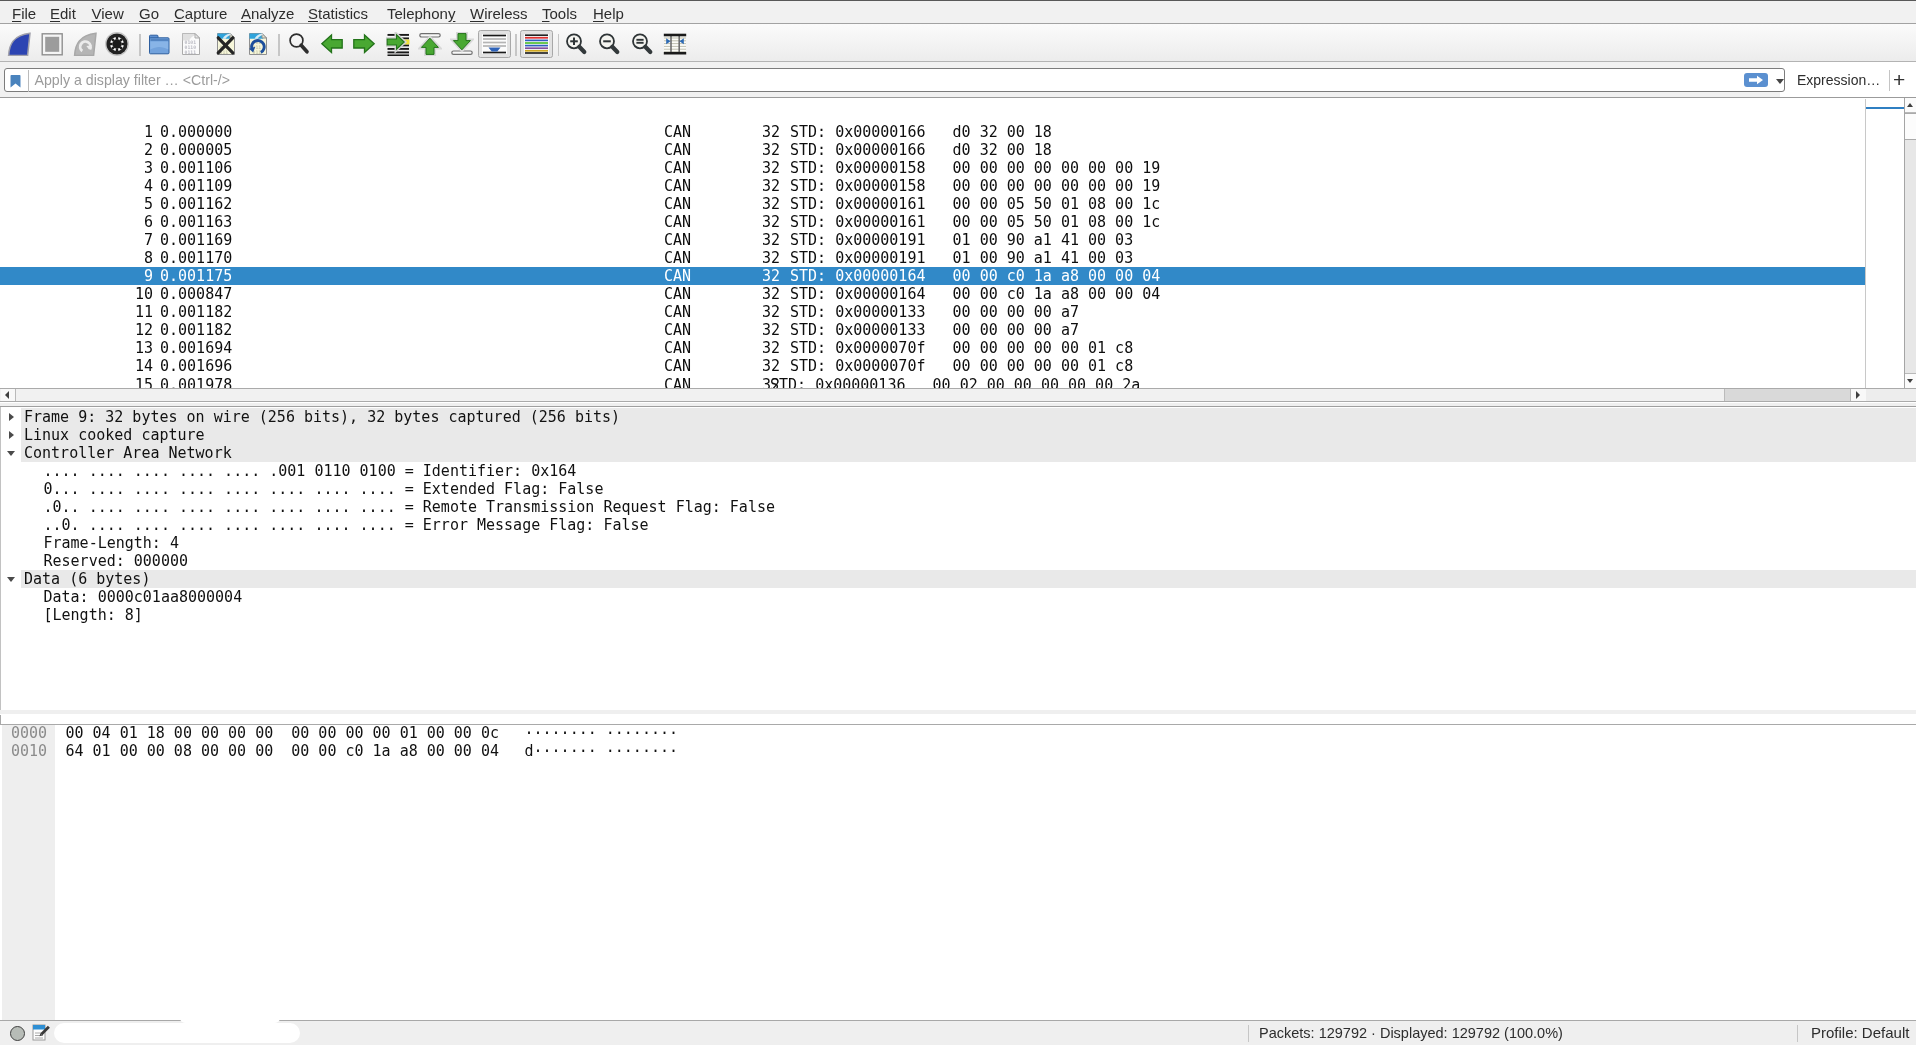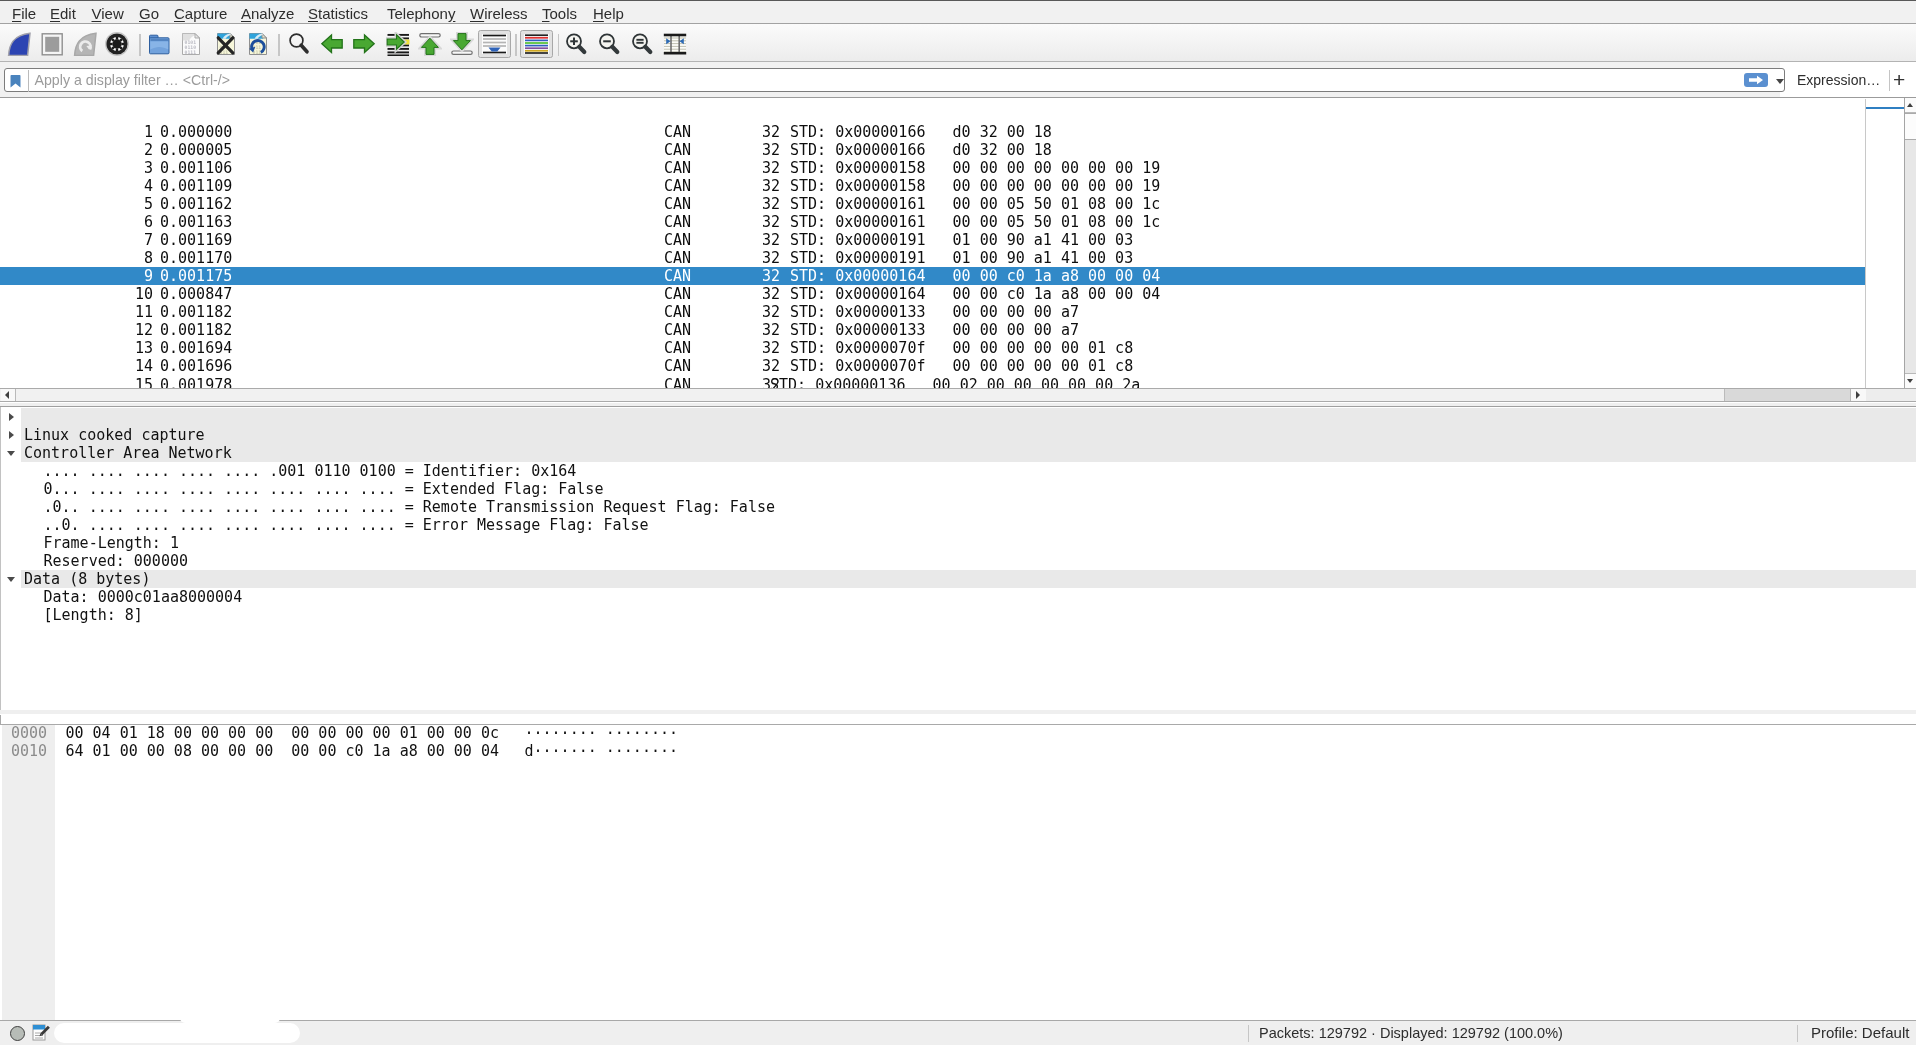--- a/index.html
+++ b/index.html
@@ -323,29 +323,30 @@
 <div class="abs" style="left:0;top:402.5px;width:1916px;height:3px;background:#efefef"></div>
 <div id="details" class="abs">
   <div class="drow dgray" style="top:1px"></div>
   <div class="drow dgray" style="top:19px"></div>
   <div class="drow dgray" style="top:37px"></div>
   <div class="drow dgray" style="top:163px"></div>
   <div class="tri" style="left:9px;top:6px;border-left:5px solid #4a4a4a;border-top:4.5px solid transparent;border-bottom:4.5px solid transparent"></div>
   <div class="tri" style="left:9px;top:24px;border-left:5px solid #4a4a4a;border-top:4.5px solid transparent;border-bottom:4.5px solid transparent"></div>
   <div class="tri" style="left:7px;top:44.5px;border-top:5px solid #4a4a4a;border-left:4.5px solid transparent;border-right:4.5px solid transparent"></div>
   <div class="tri" style="left:7px;top:170.5px;border-top:5px solid #4a4a4a;border-left:4.5px solid transparent;border-right:4.5px solid transparent"></div>
+  <div class="dtxt mono" style="left:24px;top:1px">Frame 9: 32 bytes on wire (256 bits), 32 bytes captured (256 bits)</div>
   <div class="dtxt mono" style="left:24px;top:19px">Linux cooked capture</div>
   <div class="dtxt mono" style="left:24px;top:37px">Controller Area Network</div>
   <div class="dtxt mono" style="left:43.5px;top:55px">.... .... .... .... .... .001 0110 0100 = Identifier: 0x164</div>
   <div class="dtxt mono" style="left:43.5px;top:73px">0... .... .... .... .... .... .... .... = Extended Flag: False</div>
   <div class="dtxt mono" style="left:43.5px;top:91px">.0.. .... .... .... .... .... .... .... = Remote Transmission Request Flag: False</div>
   <div class="dtxt mono" style="left:43.5px;top:109px">..0. .... .... .... .... .... .... .... = Error Message Flag: False</div>
-  <div class="dtxt mono" style="left:43.5px;top:127px">Frame-Length: 1</div>
+  <div class="dtxt mono" style="left:43.5px;top:127px">Frame-Length: 4</div>
   <div class="dtxt mono" style="left:43.5px;top:145px">Reserved: 000000</div>
-  <div class="dtxt mono" style="left:24px;top:163px">Data (8 bytes)</div>
+  <div class="dtxt mono" style="left:24px;top:163px">Data (6 bytes)</div>
   <div class="dtxt mono" style="left:43.5px;top:181px">Data: 0000c01aa8000004</div>
   <div class="dtxt mono" style="left:43.5px;top:199px">[Length: 8]</div>
 </div>
 <div class="abs" style="left:0;top:710px;width:1916px;height:3.5px;background:#efefef"></div>
 <div class="abs" style="left:0;top:715px;width:1px;height:305px;background:#a8a8a8"></div>
 <div class="abs" style="left:0;top:407px;width:1px;height:303px;background:#c2c2c2"></div>
 <div id="hexpane" class="abs">
   <div id="hexgut"></div>
   <div class="hxrow mono abs" style="left:11px;top:0px"><span class="hoff">0000</span></div>
   <div class="hxrow mono abs" style="left:65.5px;top:0px">00 04 01 18 00 00 00 00  00 00 00 00 01 00 00 0c</div>

